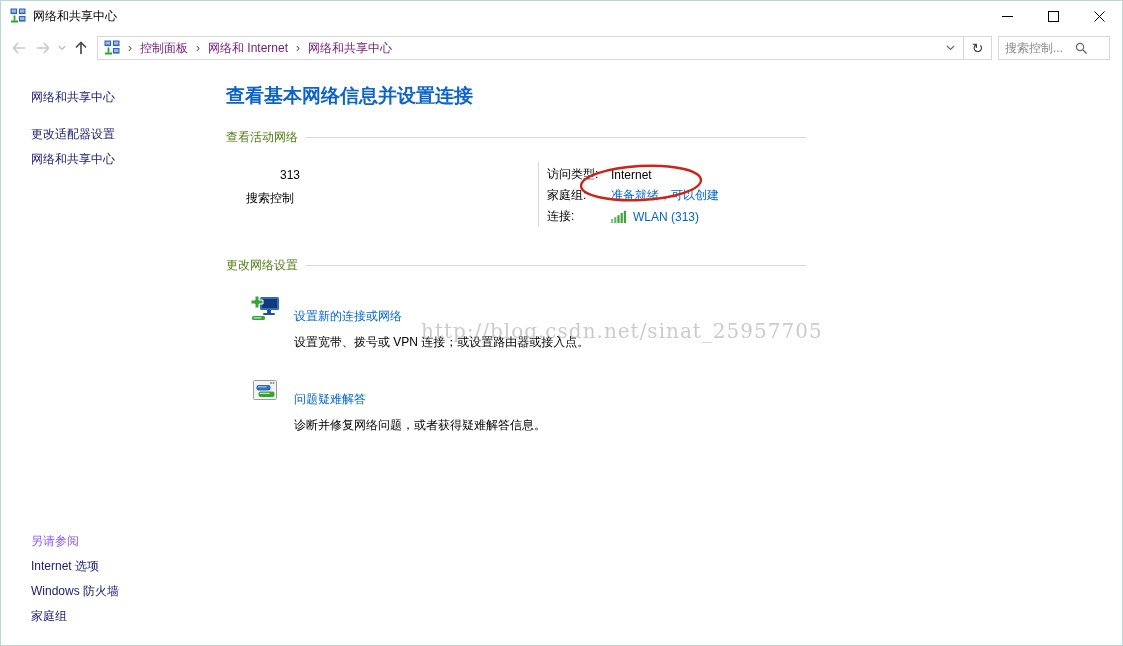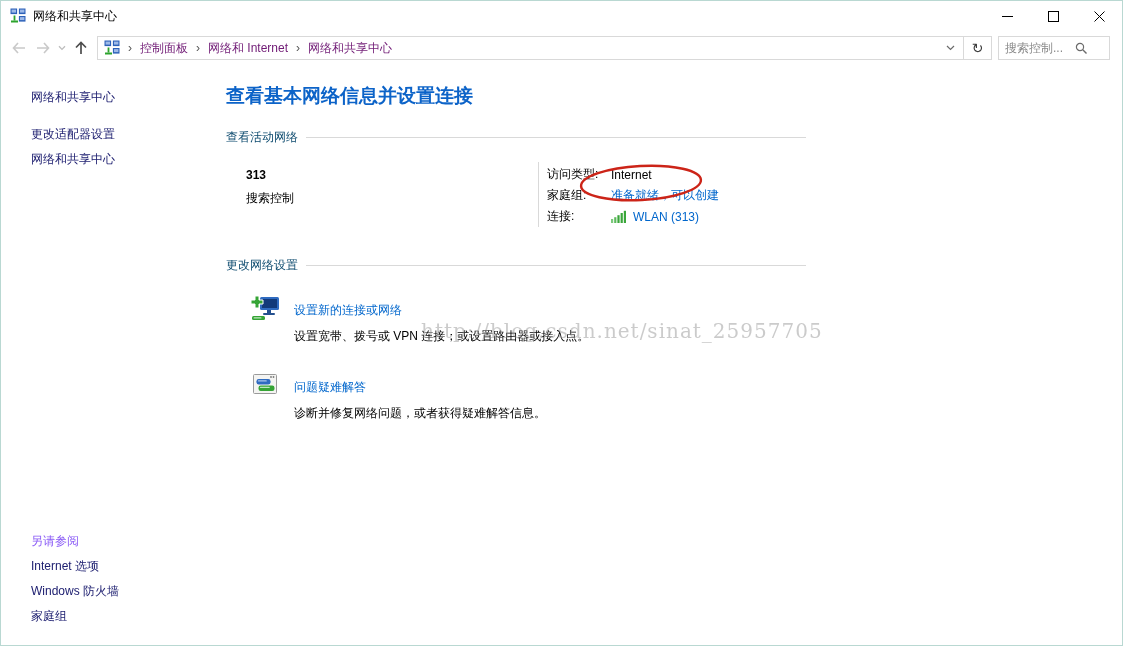--- a/index.html
+++ b/index.html
@@ -45,36 +45,36 @@
   
   .content{ display:flex; height:580px; }
   .sidebar{ width:215px; display:flex; flex-direction:column; padding:20px 0 16px 30px; }
   .side-link{ color:var(--sidebar-link,#1f2071); line-height:25px; cursor:pointer; white-space:nowrap; }
   .side-home{ margin-bottom:12px; }
   .side-bottom{ margin-top:auto; }
   .side-header{ color:#8b5cf6; line-height:25px; }
   .main{ flex:1; position:relative; padding:10px 0 0 10px; }
   .page-heading{ font-size:19px; font-weight:bold; color:var(--heading-blue,#0c63c8); margin:8px 8px 20px 0; }
   .section-row{ width:580px; display:flex; align-items:center; margin-top:4px; }
-  .section-label{ color:#0c4a6e; white-space:nowrap; }
+  .section-label{ color:#4d7c0f; white-space:nowrap; }
   .section-rule{ flex:1; height:1px; background:#d9d9d9; margin-left:8px; }
   .active-net{ display:flex; margin:16px 0 30px 20px; width:560px; }
   .net-id{ width:292px; padding-top:6px; }
-  .net-name{ font-weight:bold; margin-bottom:8px; }
+  .net-name{ font-weight:normal; margin-bottom:8px;margin-left:34px; }
   .net-divider{ width:1px; background:#d9d9d9; align-self:stretch; }
   .net-info{ padding:2px 0 0 8px; }
   .info-row{ display:flex; align-items:center; height:21px; }
   .info-label{ width:64px; }
   .info-value{ color:#000; }
   a.link, .link{ color:var(--link-blue,#0066cc); text-decoration:none; cursor:pointer; }
   .conn-icon{ width:17px; height:13px; margin-right:5px; display:inline-block; }
   .tasks{ margin:18px 0 0 23px; }
   .task{ display:flex; margin-bottom:24px; }
   .task-icon{ width:32px; height:32px; margin-right:13px; flex:0 0 auto; }
-  .task-title{ margin:10px 0 9px 0; }
+  .task-title{ margin:16px 0 9px 0; }
   .task-desc{ color:#000; }
   
   .red-ellipse{ position:absolute; left:576px; top:161px; width:130px; height:42px; pointer-events:none; }
   .watermark{
     position:absolute; left:420px; top:318px; pointer-events:none;
     font-family:"DejaVu Serif","Liberation Serif",serif;
     font-size:20px; letter-spacing:1px; color:rgba(140,140,140,0.45); white-space:nowrap;
   }
 </style>
 </head>

